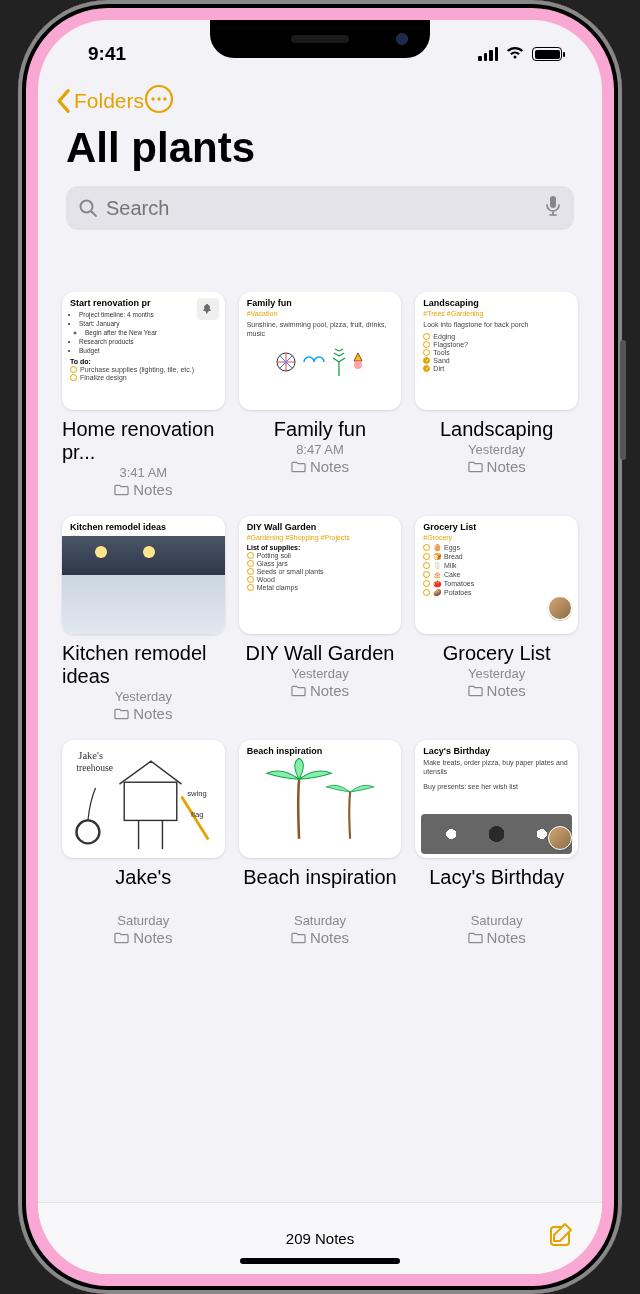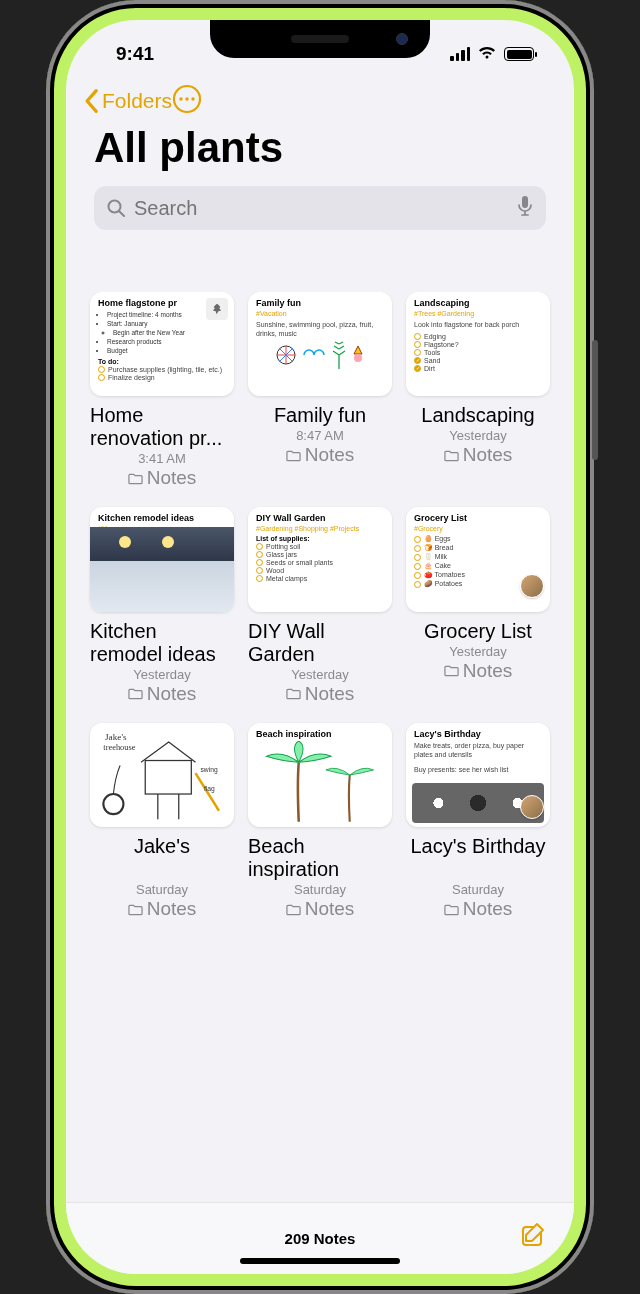--- a/index.html
+++ b/index.html
@@ -4,23 +4,23 @@
 <style>
   * { box-sizing: border-box; margin: 0; padding: 0; }
   body {
     font-family: -apple-system, "SF Pro Text", "Helvetica Neue", Arial, sans-serif;
     background: #222;
     display: flex;
     justify-content: center;
     padding: 0;
   }
   .device {
-    width: 548px;
+    width: 604px;
     height: 1294px;
-    background: #bef264;
+    background: #f9a8d4;
     border-radius: 90px;
     padding: 20px;
     position: relative;
     box-shadow: inset 0 0 0 4px #888, inset 0 0 0 8px #000;
   }
   .side-btn {
     position: absolute;
     right: -4px;
     width: 6px;
     background: #555;
@@ -154,33 +154,33 @@
   .pin svg{width:13px;height:13px;}
   .kitchen-img{position:absolute;left:0;right:0;bottom:0;top:20px;background:linear-gradient(180deg,#4a5568 0%,#2d3748 40%,#cbd5e0 40%,#e2e8f0 100%);}
   .kitchen-img::before{content:"";position:absolute;top:10%;left:20%;width:12px;height:12px;border-radius:50%;background:#fde68a;}
   .kitchen-img::after{content:"";position:absolute;top:10%;left:50%;width:12px;height:12px;border-radius:50%;background:#fde68a;}
   .avatar{position:absolute;right:6px;bottom:14px;width:24px;height:24px;border-radius:50%;background:linear-gradient(135deg,#d4a574,#8b6f47);border:1.5px solid #fff;box-shadow:0 1px 2px rgba(0,0,0,0.2);}
   .doodle{position:absolute;left:6px;right:6px;top:24px;bottom:2px;display:flex;flex-wrap:wrap;gap:4px;align-items:center;justify-content:center;}
   .lacy-img{position:absolute;left:6px;right:6px;bottom:4px;height:40px;background:radial-gradient(circle at 20% 50%,#fff 5px,transparent 5px),radial-gradient(circle at 50% 50%,#2a2a2a 8px,transparent 8px),radial-gradient(circle at 80% 50%,#fff 5px,transparent 5px),#666;border-radius:4px;}
 
   .card-title{font-size:20px;color:#000;text-align:left;margin-top:8px;line-height:1.15;max-width:100%;}
   .card-time{font-size:13px;color:#8a8a8e;margin-top:1px;}
-  .card-folder{font-size:19px;color:#8a8a8e;display:flex;align-items:center;gap:4px;margin-top:1px;}
+  .card-folder{font-size:15px;color:#8a8a8e;display:flex;align-items:center;gap:4px;margin-top:1px;}
   .card-folder svg{width:15px;height:13px;}
 
   .row3 .card-title{min-height:46px;}
 
   .toolbar {
     position:absolute;bottom:0;left:0;right:0;height:72px;
     background:rgba(248,248,250,0.94);
     border-top:1px solid rgba(0,0,0,0.08);
     display:flex;align-items:center;justify-content:center;
     backdrop-filter:blur(4px);
   }
-  .toolbar .count{font-size:15px;color:#000;font-weight:bold;}
+  .toolbar .count{font-size:15px;color:#000;}
   .compose{position:absolute;right:26px;top:18px;}
   .compose svg{width:28px;height:28px;}
   .home-ind{position:absolute;bottom:10px;left:50%;transform:translateX(-50%);width:160px;height:6px;background:#000;border-radius:3px;}
 </style>
 </head>
 <body>
 
 <div class="device">
   <div class="side-btn b1"></div>
   <div class="screen">
@@ -236,21 +236,21 @@
             <rect x="6" y="1" width="6" height="12" rx="3" fill="#86868c"></rect>
             <path d="M3 10a6 6 0 0012 0M9 16v4M6 20h6" fill="none" stroke="#86868c" stroke-width="1.7" stroke-linecap="round"></path>
           </svg></span>
     </div>
 
     <div class="content">
       <div class="grid3">
 
         <div class="card">
           <div class="thumb">
-            <div class="t-title">Home flagstone pr</div>
+            <div class="t-title">Start renovation pr</div>
             <ul>
               <li>Project timeline: 4 months</li>
               <li>Start: January</li>
               <li style="list-style:circle;margin-left:6px">Begin after the New Year</li>
               <li>Research products</li>
               <li>Budget</li>
             </ul>
             <div class="sub">To do:</div>
             <div class="chk">
                 <span class="c"></span>

